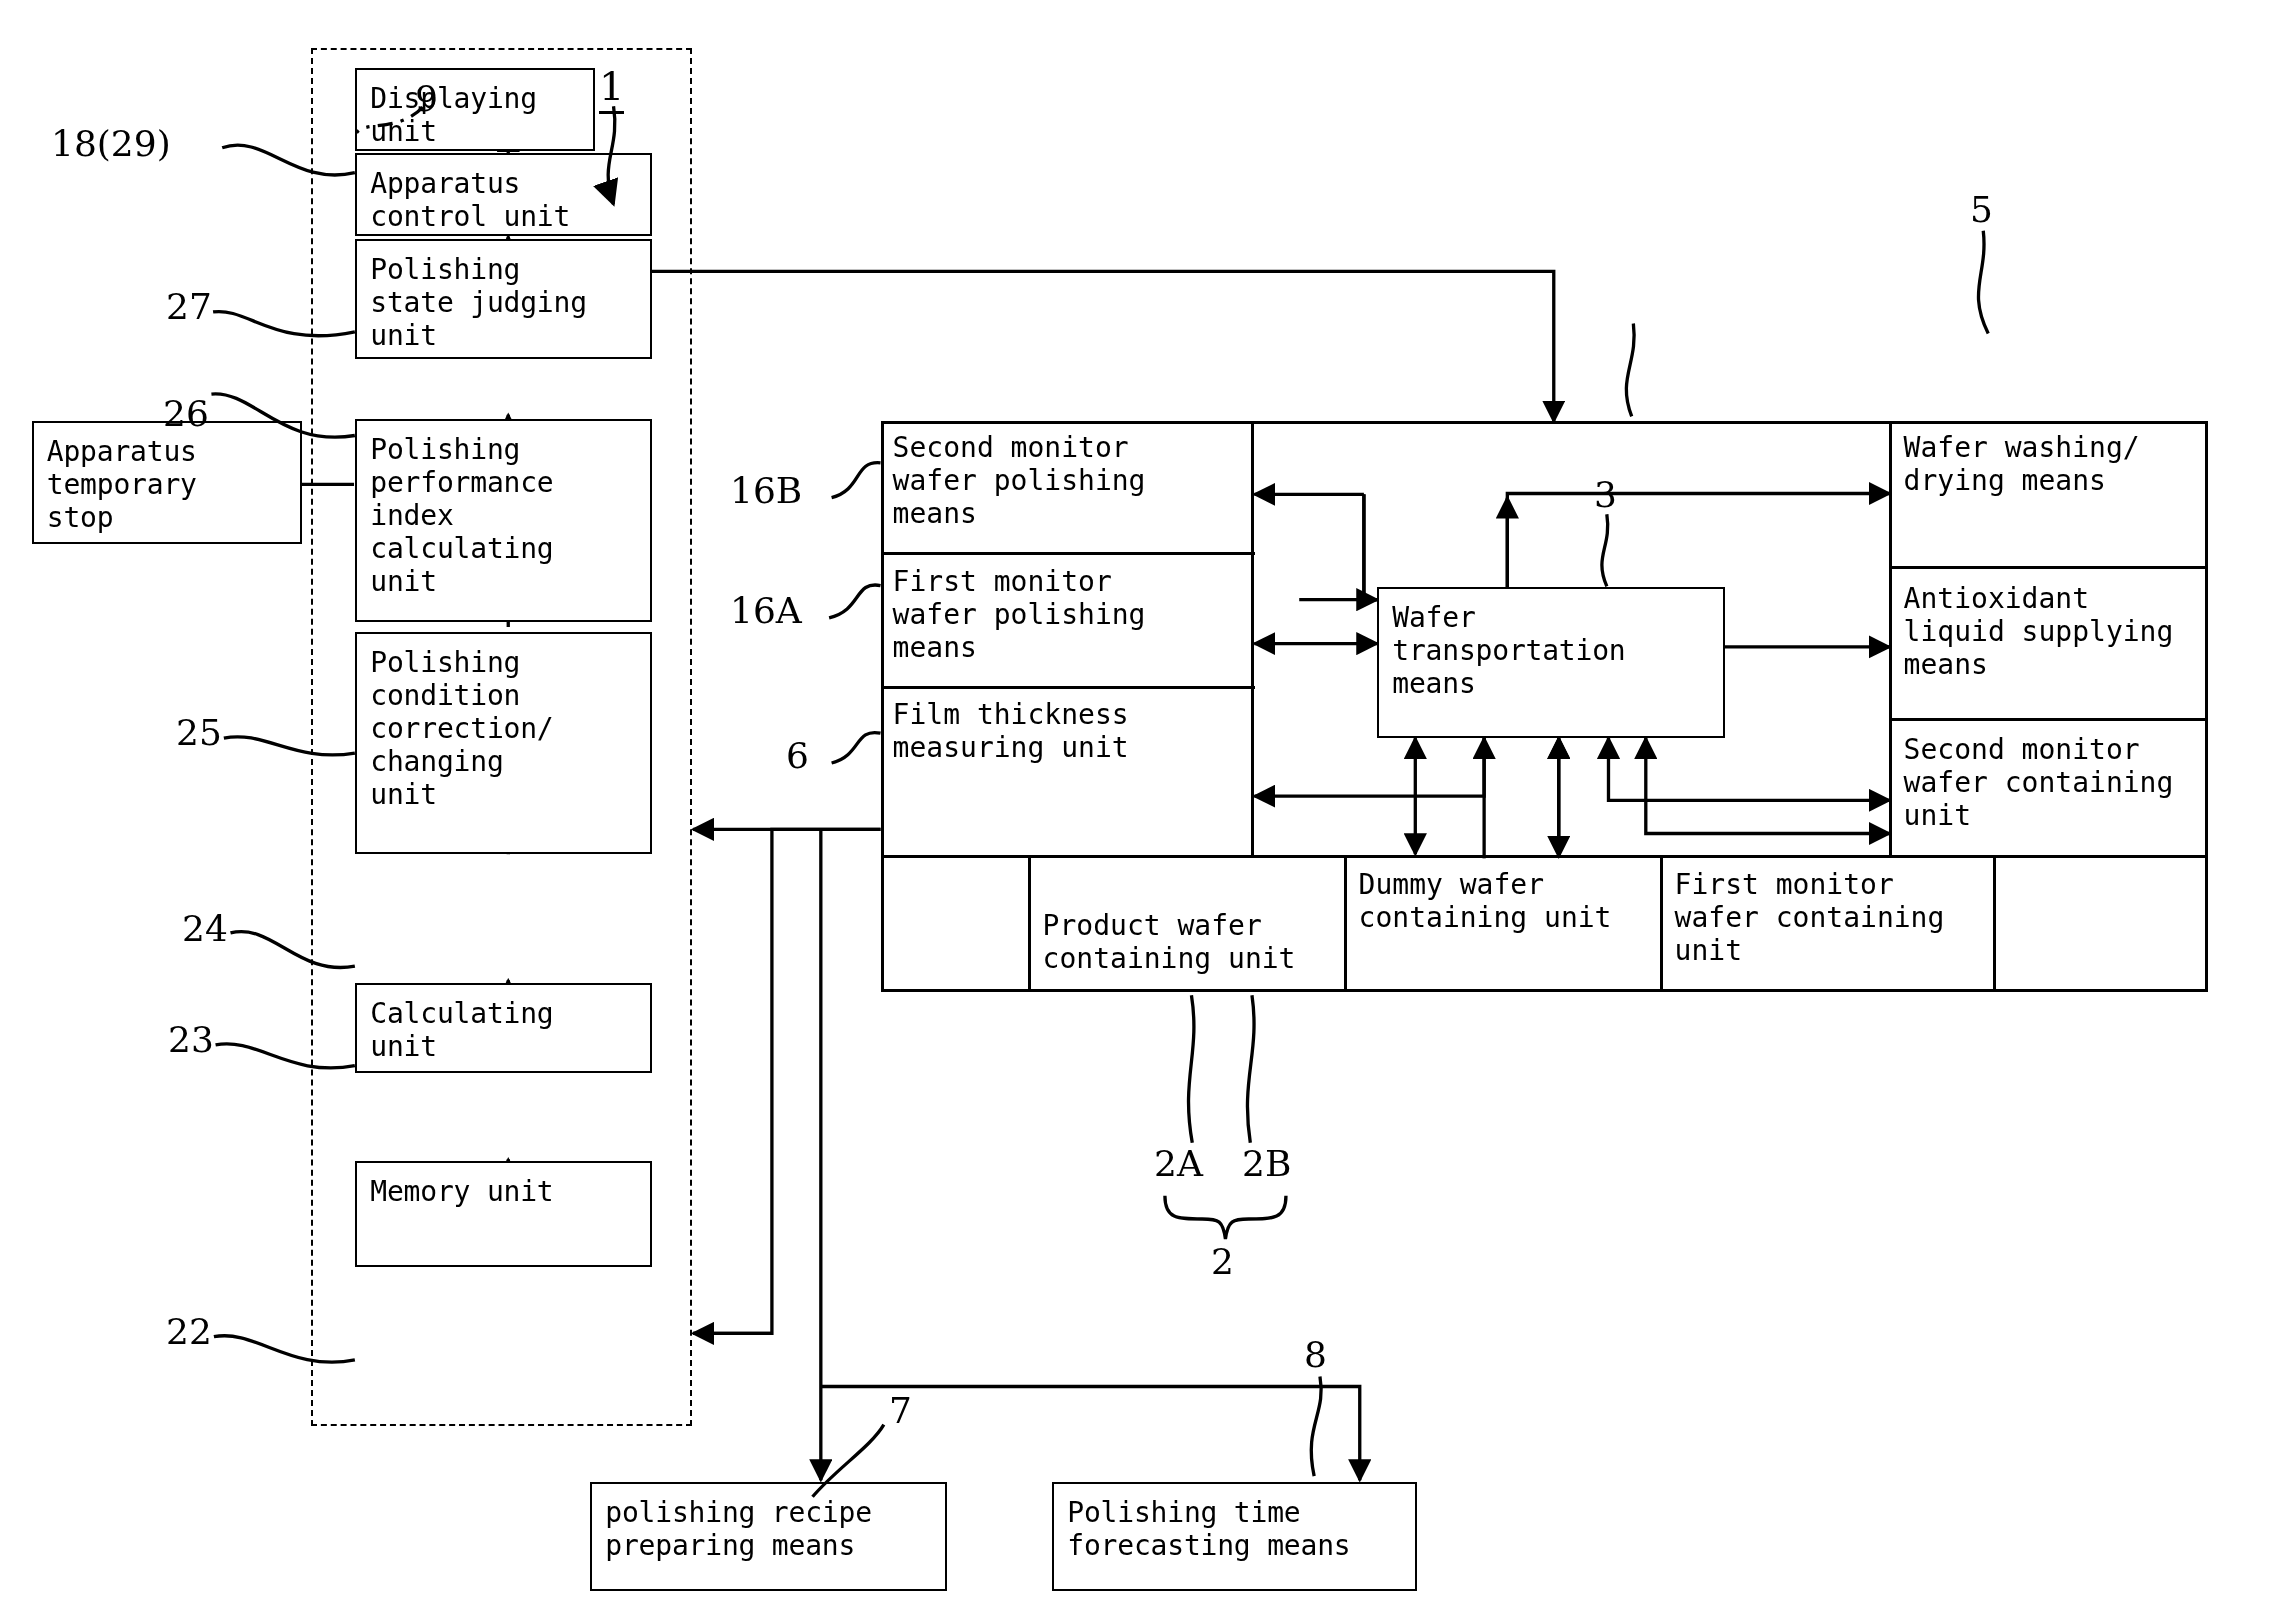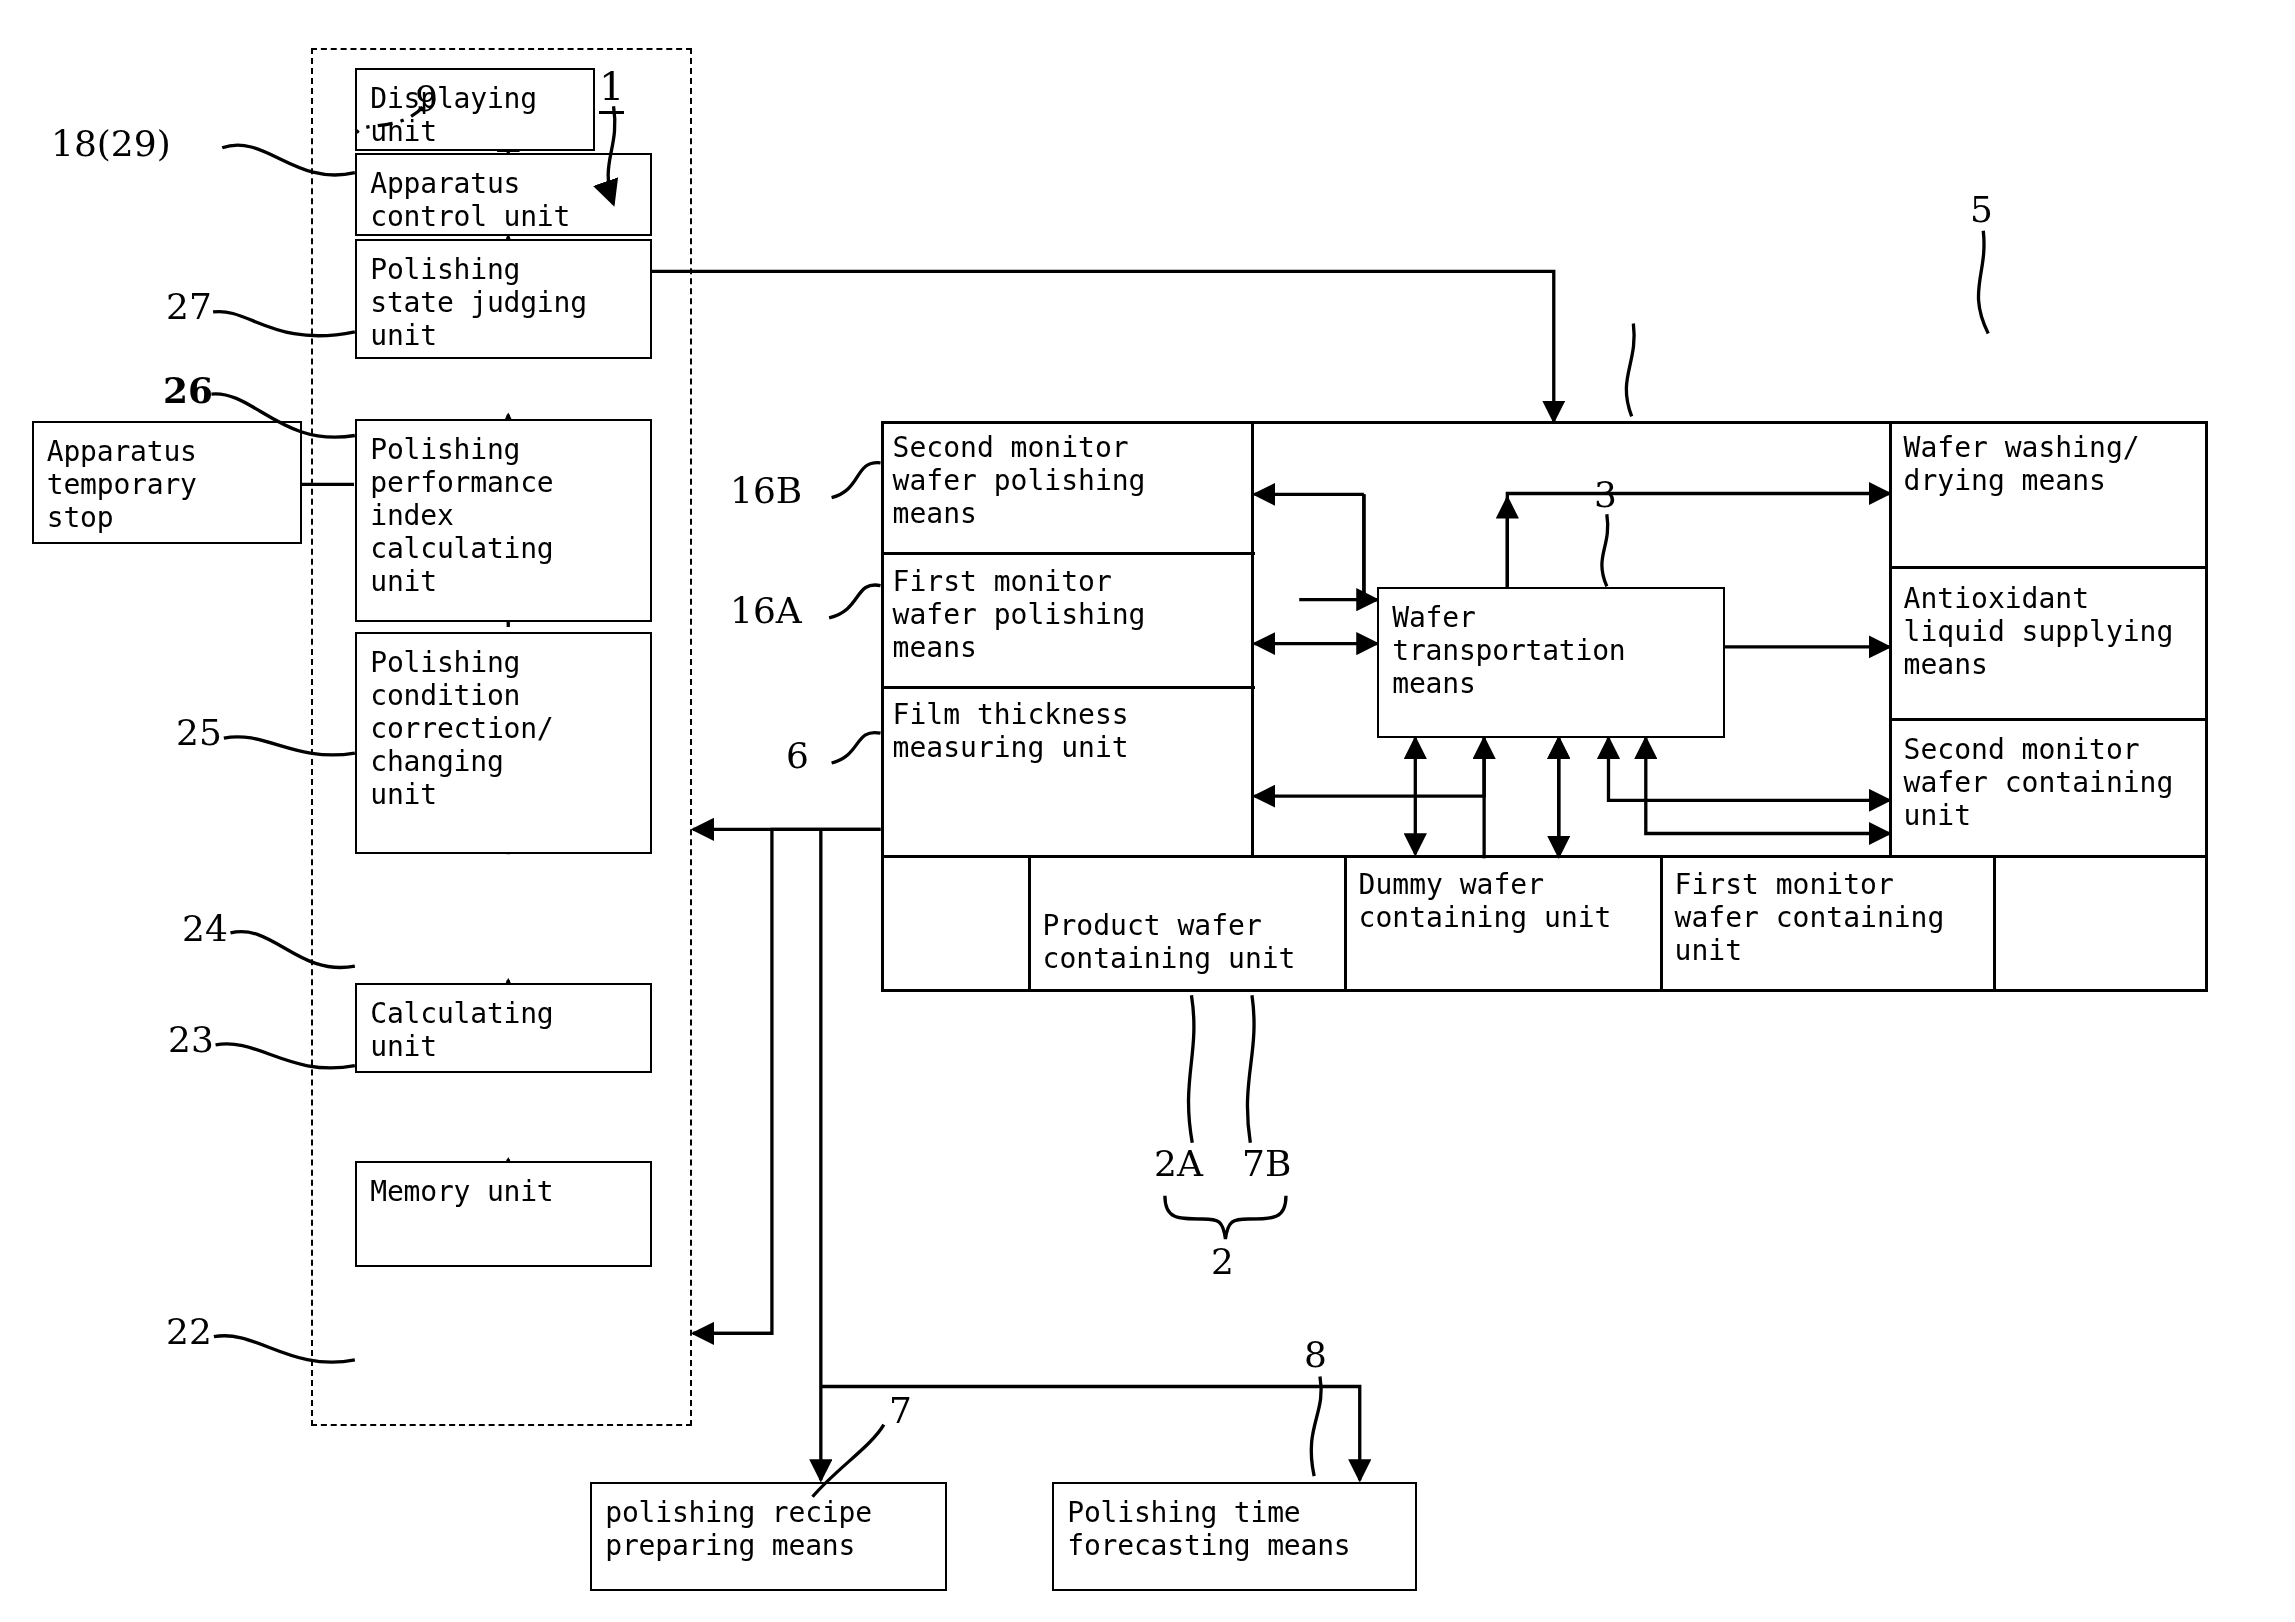--- a/index.html
+++ b/index.html
@@ -322,40 +322,40 @@
     <defs>
       <marker id="ah2" viewBox="0 0 10 10" refX="9" refY="5" markerWidth="8" markerHeight="8" orient="auto-start-reverse">
         <path d="M 0 0 L 10 5 L 0 10 z" fill="#000"></path>
       </marker>
     </defs>
   </svg>
 
   <div class="reflayer">
     <div class="ref" style="left:51px; top:126px;">18(29)</div>
     <div class="ref" style="left:166px; top:289px;">27</div>
-    <div class="ref" style="left:163px; top:372px;font-weight:bold;">26</div>
+    <div class="ref" style="left:163px; top:396px;">26</div>
     <div class="ref" style="left:176px; top:715px;">25</div>
     <div class="ref" style="left:182px; top:911px;">24</div>
     <div class="ref" style="left:168px; top:1022px;">23</div>
     <div class="ref" style="left:166px; top:1314px;">22</div>
 
     <div class="ref" style="left:415px; top:81px;">9</div>
 
     <div class="ref big" style="left:599px; top:66px; border-bottom:3.3px solid #000; padding-bottom:5px;">1</div>
 
     <div class="ref" style="left:1970px; top:192px;">5</div>
 
     <div class="ref" style="left:1594px; top:477px;">3</div>
 
     <div class="ref" style="left:730px; top:473px;">16B</div>
     <div class="ref" style="left:730px; top:593px;">16A</div>
     <div class="ref" style="left:786px; top:738px;">6</div>
 
     <div class="ref" style="left:1154px; top:1146px;">2A</div>
-    <div class="ref" style="left:1242px; top:1146px;">7B</div>
+    <div class="ref" style="left:1242px; top:1146px;">2B</div>
     <div class="ref" style="left:1211px; top:1244px;">2</div>
 
     <div class="ref" style="left:889px; top:1393px;">7</div>
     <div class="ref" style="left:1304px; top:1337px;">8</div>
   </div>
 
 </div>
 
 
 </body></html>

